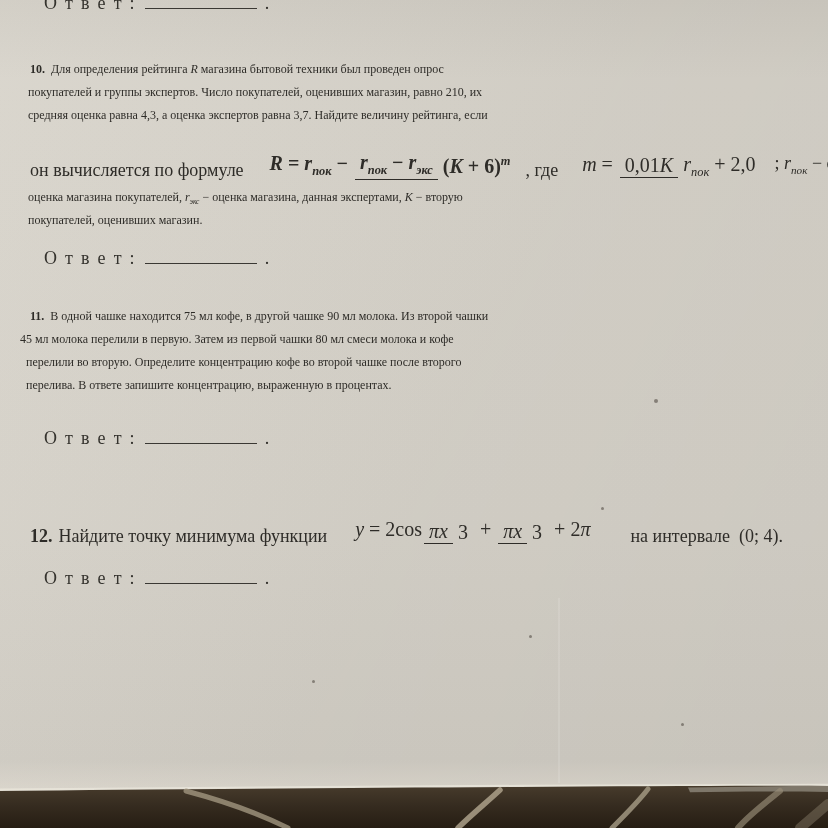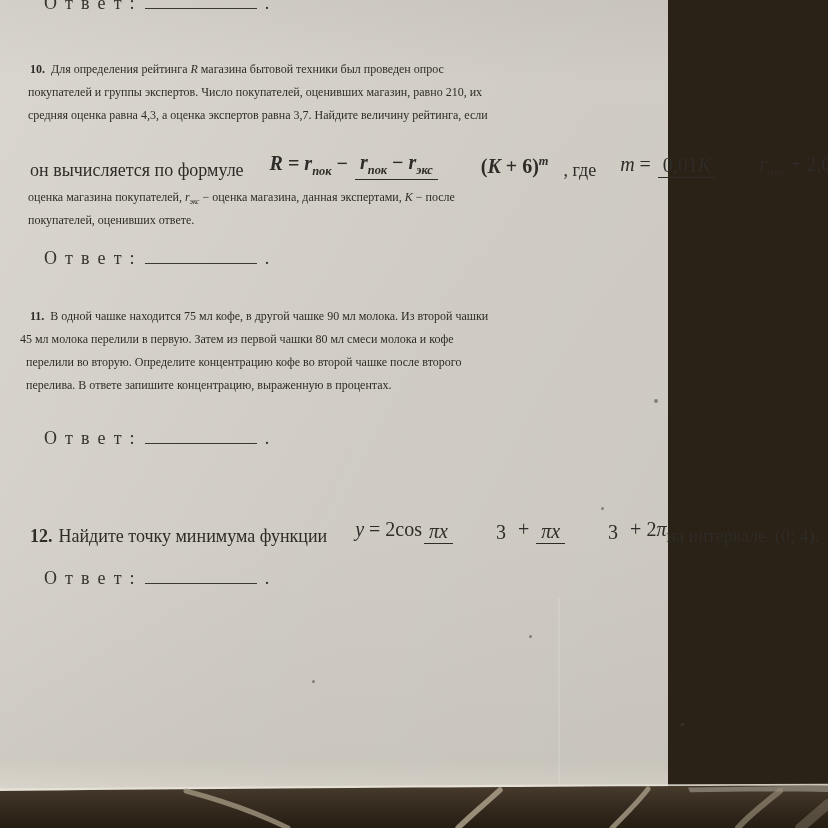--- a/index.html
+++ b/index.html
@@ -3,39 +3,39 @@
 <meta charset="utf-8">
 <style>
   html,body{margin:0;padding:0;}
   .photo{
     position:relative;width:828px;height:828px;overflow:hidden;
     background:#2a2117;
     font-family:"Liberation Serif", serif;
     color:#2e2c28;
   }
   .paper{
-    position:absolute;left:0;top:0;width:668px;height:792px;
+    position:absolute;left:0;top:0;width:828px;height:792px;
     background:
       linear-gradient(115deg, rgba(255,255,255,0.06) 0%, rgba(0,0,0,0.035) 55%, rgba(0,0,0,0.05) 100%),
       linear-gradient(180deg, #d0ccc3 0%, #d8d4cb 10%, #d7d3ca 68%, #d2cec5 96%, #ded9cf 100%);
   }
   .tline{position:absolute;white-space:nowrap;font-size:12px;line-height:23px;}
   .pnum{font-weight:bold;margin-right:6px;}
   .mi{font-style:italic;}
   sub{font-size:0.62em;font-style:italic;}
   sup{font-size:0.62em;}
   .answer{position:absolute;font-size:18px;letter-spacing:0.45em;white-space:nowrap;color:#35332e;}
   .answer .blank{display:inline-block;width:112px;border-bottom:1.6px solid #3a3833;margin:0 2px 0 2px;vertical-align:baseline;}
   .answer .dot{letter-spacing:0;margin-left:6px;}
   .frow{position:absolute;display:flex;align-items:flex-end;white-space:nowrap;}
   .ftext{font-size:18px;line-height:23px;}
   .math{font-size:20px;font-style:normal;line-height:1.12;}
   .frac{display:inline-flex;align-items:center;vertical-align:middle;text-align:center;margin:0 2px;}
   .frac .fnum{padding:0 5px 1px 5px;border-bottom:1.5px solid #2e2c28;}
-  .frac .fden{padding:1px 5px 0 5px;margin-left:38px;}
+  .frac .fden{padding:1px 5px 0 5px;}
   .speck{position:absolute;border-radius:50%;background:rgba(72,66,58,0.55);}
   .crease{position:absolute;background:rgba(255,255,255,0.12);}
   .edge-svg{position:absolute;left:0;top:778px;width:828px;height:50px;display:block;}
 </style>
 </head>
 <body>
 
 <div class="photo">
   <div class="paper">
 
@@ -61,23 +61,23 @@
       <span class="math" style="margin-left:24px;margin-bottom:2px;">
         <i class="mi">m</i><span> = </span><span class="frac">
             <span class="fnum"><span>0,01</span><i class="mi">K</i></span>
             <span class="fden"><i class="mi">r</i><sub>пок</sub><span> + 2,0</span></span>
           </span>
       </span>
       <span class="ftext" style="margin-left:12px;"><span>; </span><i class="mi">r</i><sub>пок</sub><span> − средняя</span></span>
     </div>
 
     <div class="tline" style="left:28px;top:186px;">
-      <span>оценка магазина покупателей, </span><i class="mi">r</i><sub>экс</sub><span> − оценка магазина, данная экспертами, </span><i class="mi">K</i><span> − после</span>
+      <span>оценка магазина покупателей, </span><i class="mi">r</i><sub>экс</sub><span> − оценка магазина, данная экспертами, </span><i class="mi">K</i><span> − вторую</span>
     </div>
-    <div class="tline" style="left:28px;top:209px;">покупателей, оценивших ответе.</div>
+    <div class="tline" style="left:28px;top:209px;">покупателей, оценивших магазин.</div>
 
     <div class="answer" style="left:44px;top:248px;">
       <span>Ответ:</span><span class="blank"></span><span class="dot">.</span>
     </div>
 
     <div class="tline" style="left:30px;top:305px;">
       <b class="pnum">11.</b><span>В одной чашке находится 75 мл кофе, в другой чашке 90 мл молока. Из второй чашки</span>
     </div>
     <div class="tline" style="left:20px;top:328px;">45 мл молока перелили в первую. Затем из первой чашки 80 мл смеси молока и кофе</div>
     <div class="tline" style="left:26px;top:374px;">перелива. В ответе запишите концентрацию, выраженную в процентах.</div>
@@ -91,21 +91,21 @@
       <span class="ftext"><b class="pnum">12.</b><span>Найдите точку минимума функции</span></span>
       <span class="math" style="margin-left:28px;margin-bottom:4px;">
         <i class="mi">y</i><span> = 2</span><span>cos</span><span class="frac">
             <span class="fnum mi">πx</span>
             <span class="fden">3</span>
           </span><span> + </span><span class="frac">
             <span class="fnum mi">πx</span>
             <span class="fden">3</span>
           </span><span> + 2</span><i class="mi">π</i>
       </span>
-      <span class="ftext" style=""><span>на интервале</span>&nbsp;&nbsp;<span>(0; 4).</span></span>
+      <span class="ftext" style="margin-left:40px;"><span>на интервале</span>&nbsp;&nbsp;<span>(0; 4).</span></span>
     </div>
 
     <div class="answer" style="left:44px;top:568px;">
       <span>Ответ:</span><span class="blank"></span><span class="dot">.</span>
     </div>
 
     <div class="speck" style="left:654px;top:399px;width:4px;height:4px;"></div>
     <div class="speck" style="left:601px;top:507px;width:3px;height:3px;"></div>
     <div class="speck" style="left:529px;top:635px;width:3px;height:3px;"></div>
     <div class="speck" style="left:312px;top:680px;width:3px;height:3px;"></div>

